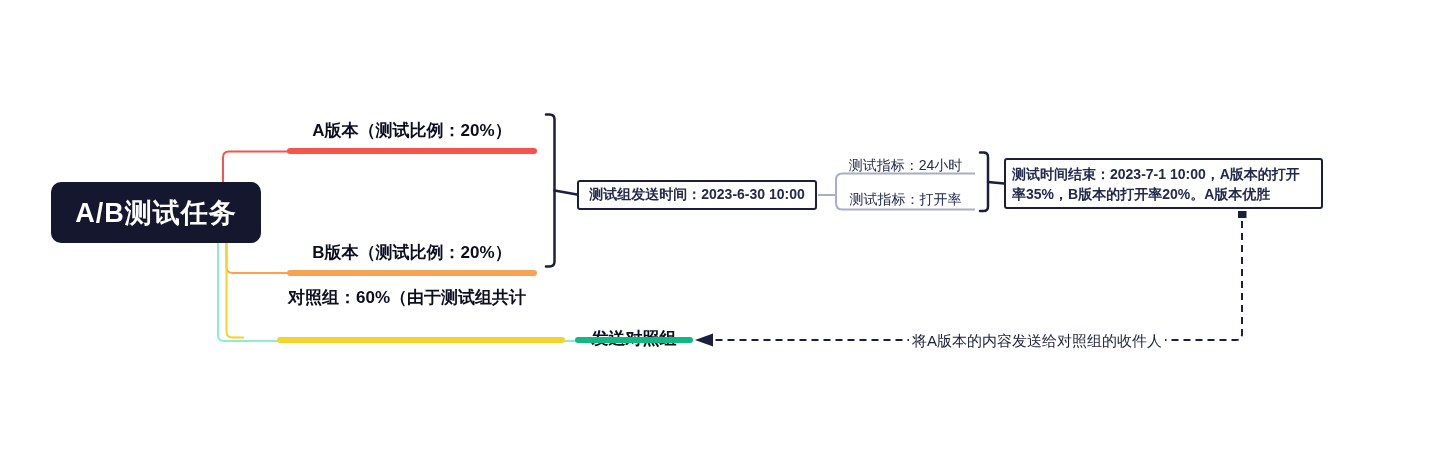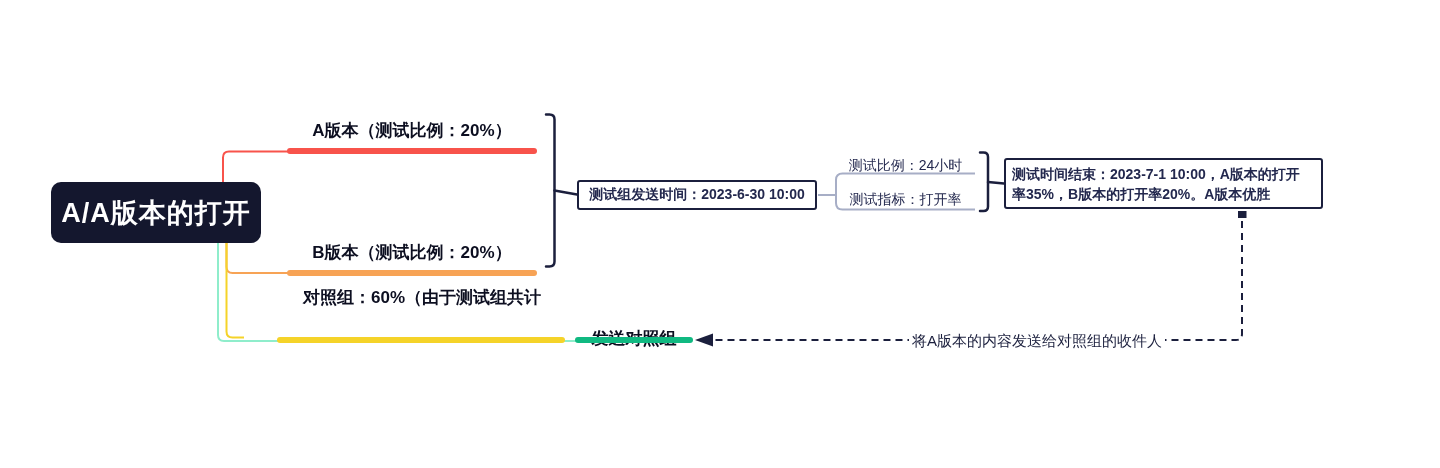--- a/index.html
+++ b/index.html
@@ -73,42 +73,42 @@
     <path d="M 988 182 L 1004 183.5" fill="none" style="stroke:var(--navy);stroke-width:2.5;stroke-linecap:round"></path>
   </svg>
 
   <svg class="layer rel-layer" width="1440" height="468" viewBox="0 0 1440 468">
     <rect x="1238" y="211" width="8.5" height="7" style="fill:var(--navy)"></rect>
     <path d="M 1242 221 V 334 Q 1242 340 1236 340 H 714" fill="none" style="stroke:var(--navy);stroke-width:2;stroke-dasharray:7 5"></path>
     <polygon points="695,340 713,333.5 713,346.5" style="fill:var(--navy)"></polygon>
   </svg>
 
   <div class="root-node">
-    <span>A/A版本的打开</span>
+    <span>A/B测试任务</span>
   </div>
 
   <div class="branch-label" style="left:287px;top:119px;width:250px;">A版本（测试比例：20%）</div>
   <div class="branch-bar bar-red" style="left:287px;top:148px;width:250px;"></div>
 
   <div class="branch-label" style="left:287px;top:241px;width:250px;">B版本（测试比例：20%）</div>
   <div class="branch-bar bar-orange" style="left:287px;top:270px;width:250px;"></div>
 
-  <div class="multiline" style="left:288px;top:286px;margin-left:15px;">
+  <div class="multiline" style="left:288px;top:286px;">
     <div>对照组：60%（由于测试组共计</div>
   </div>
   <div class="branch-bar bar-yellow" style="left:277px;top:337px;width:288px;"></div>
 
   <div class="branch-label" style="left:575px;top:327px;width:118px;">发送对照组</div>
   <div class="branch-bar bar-green" style="left:575px;top:337px;width:118px;"></div>
 
   <div class="topic-box box-send-time">
     <span>测试组发送时间：2023-6-30 10:00</span>
   </div>
 
-  <div class="metric-label" style="left:836px;top:157px;">测试比例：24小时</div>
+  <div class="metric-label" style="left:836px;top:157px;">测试指标：24小时</div>
   <div class="metric-label" style="left:836px;top:191px;">测试指标：打开率</div>
 
   <div class="topic-box box-result">
     <div>测试时间结束：2023-7-1 10:00，A版本的打开</div>
     <div>率35%，B版本的打开率20%。A版本优胜</div>
   </div>
 
   <div class="rel-label">将A版本的内容发送给对照组的收件人</div>
 
 </div>

